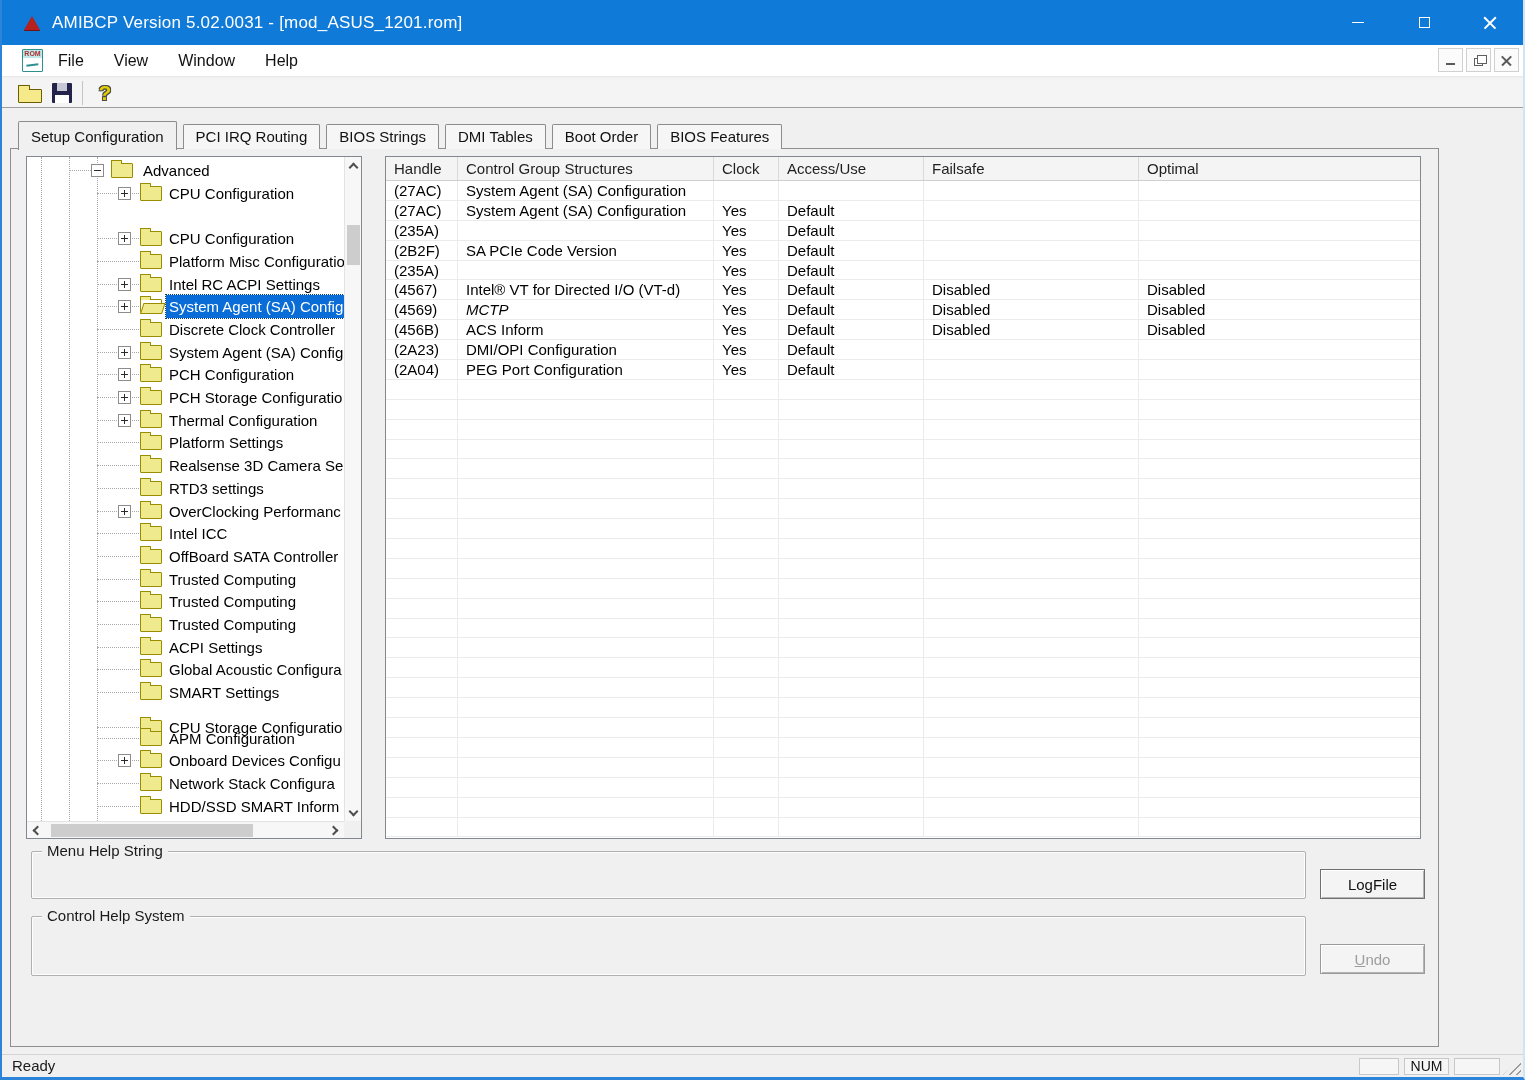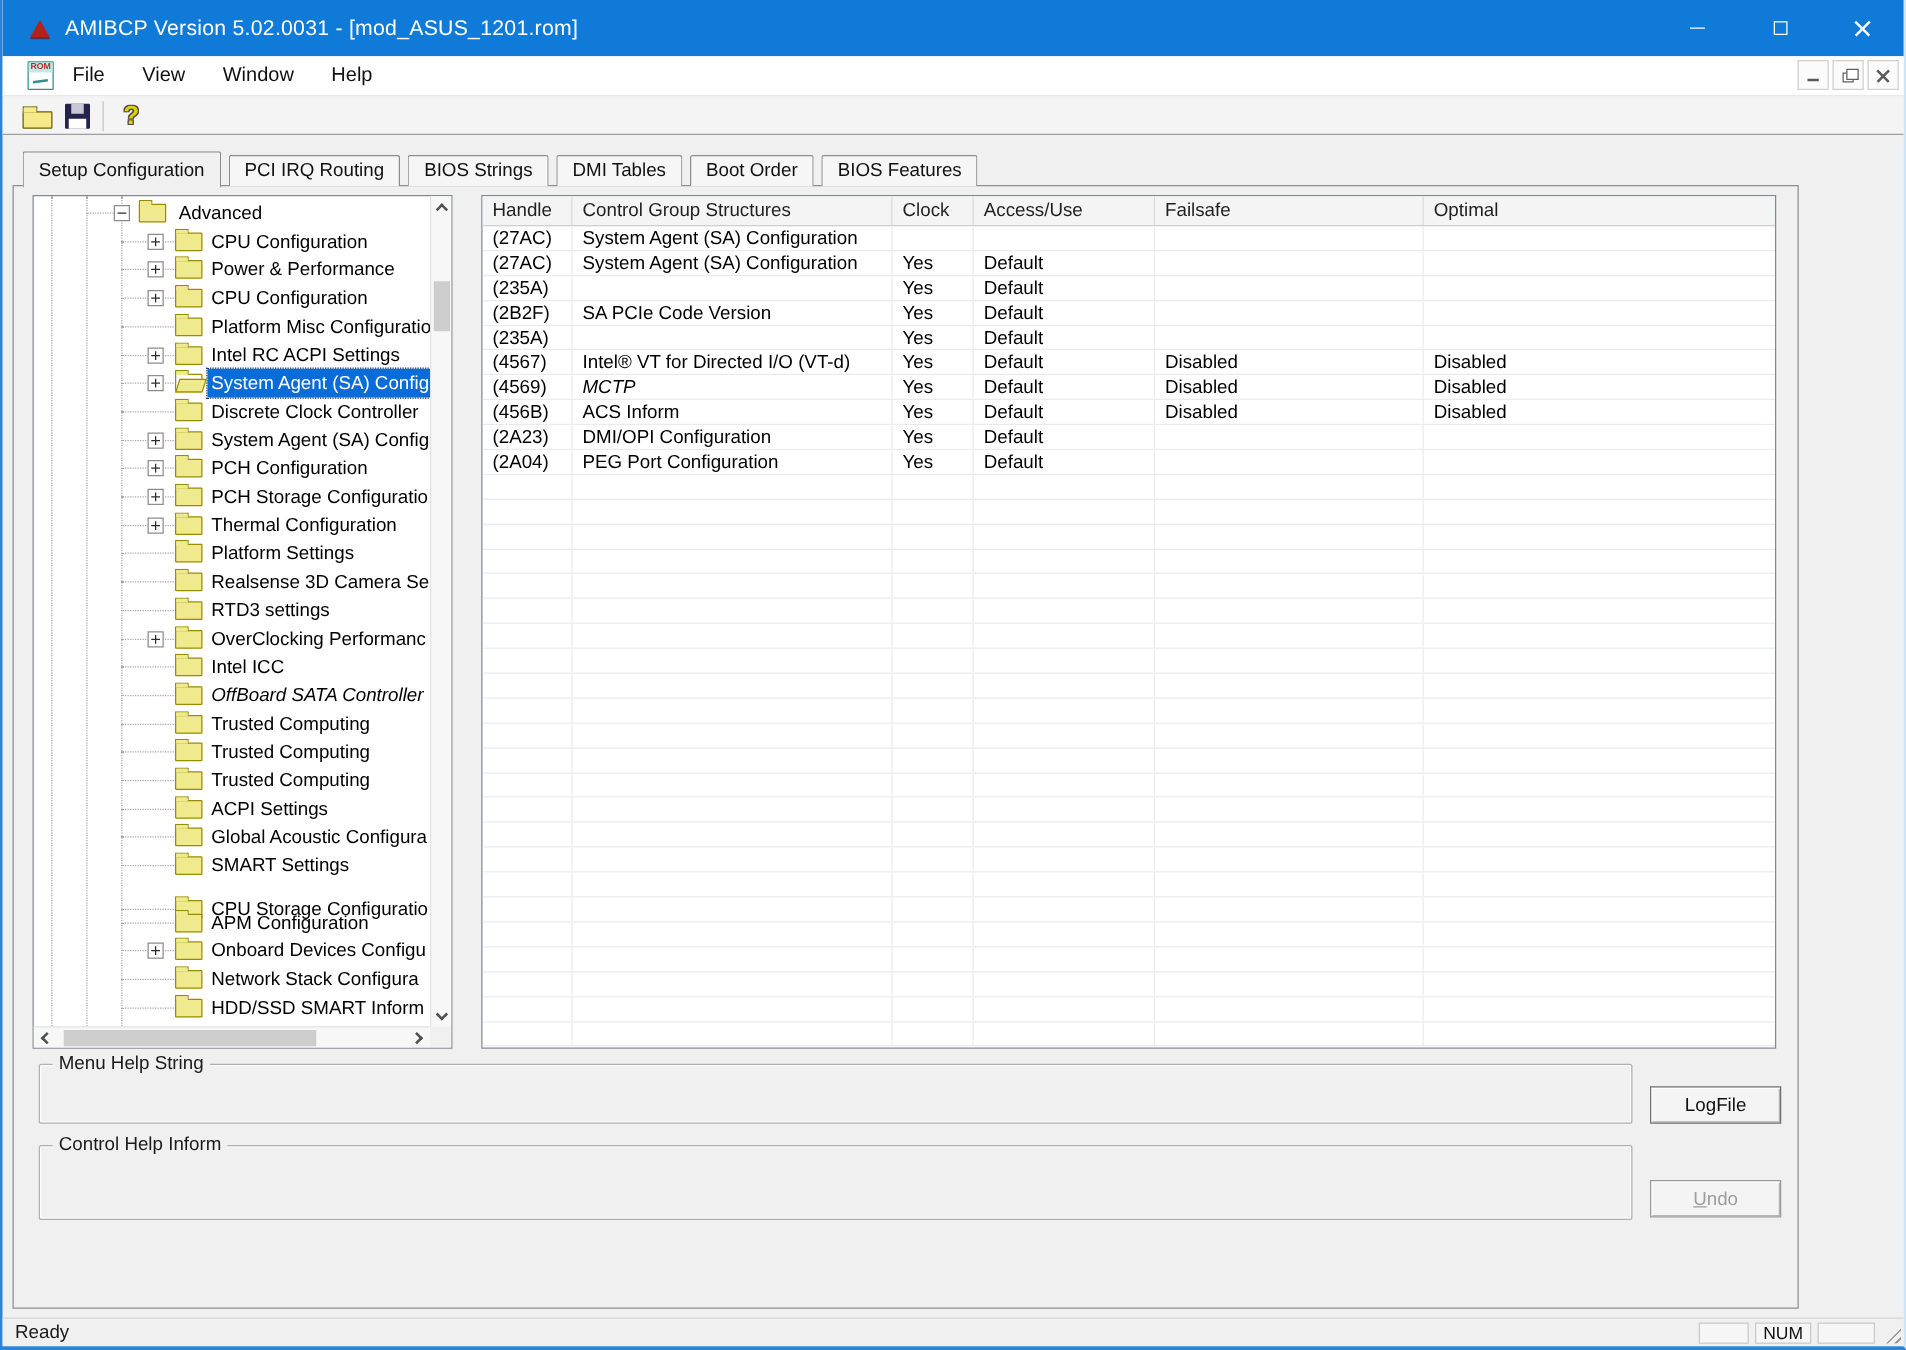--- a/index.html
+++ b/index.html
@@ -185,26 +185,20 @@
             <span class="ebox" style="left: 64px;"></span>
             <span class="folder" style="left: 84px;"></span>
             <span class="tlabel" style="left: 116px;">Advanced</span>
           </div>
           <div class="trow" style="top: 24.7px;">
             <div class="stub" style="left: 70px; width: 44px;"></div>
             <span class="ebox plus" style="left: 91px;"></span>
             <span class="folder" style="left: 113px;"></span>
             <span class="tlabel" style="left: 142px;">CPU Configuration</span>
           </div>
-          <div class="trow" style="top: 47.4px;">
-            <div class="stub" style="left: 70px; width: 44px;"></div>
-            <span class="ebox plus" style="left: 91px;"></span>
-            <span class="folder" style="left: 113px;"></span>
-            <span class="tlabel" style="left: 142px;">Power &amp; Performance</span>
-          </div>
           <div class="trow" style="top: 70.1px;">
             <div class="stub" style="left: 70px; width: 44px;"></div>
             <span class="ebox plus" style="left: 91px;"></span>
             <span class="folder" style="left: 113px;"></span>
             <span class="tlabel" style="left: 142px;">CPU Configuration</span>
           </div>
           <div class="trow" style="top: 92.8px; padding-left: 48px;">
             <div class="stub" style="left: 70px; width: 44px;"></div>
             <span class="folder" style="left: 113px;"></span>
             <span class="tlabel" style="left: 142px;">Platform Misc Configuratio</span>
@@ -269,21 +263,21 @@
             <div class="stub" style="left: 70px; width: 44px;"></div>
             <span class="ebox plus" style="left: 91px;"></span>
             <span class="folder" style="left: 113px;"></span>
             <span class="tlabel" style="left: 142px;">OverClocking Performanc</span>
           </div>
           <div class="trow" style="top: 365.2px;">
             <div class="stub" style="left: 70px; width: 44px;"></div>
             <span class="folder" style="left: 113px;"></span>
             <span class="tlabel" style="left: 142px;">Intel ICC</span>
           </div>
-          <div class="trow" style="top: 387.9px; font-style: italic;">
+          <div class="trow" style="top: 387.9px;">
             <div class="stub" style="left: 70px; width: 44px;"></div>
             <span class="folder" style="left: 113px;"></span>
             <span class="tlabel" style="left: 142px;">OffBoard SATA Controller</span>
           </div>
           <div class="trow" style="top: 410.6px;">
             <div class="stub" style="left: 70px; width: 44px;"></div>
             <span class="folder" style="left: 113px;"></span>
             <span class="tlabel" style="left: 142px;">Trusted Computing</span>
           </div>
           <div class="trow" style="top: 433.3px;">
@@ -634,21 +628,21 @@
             <div class="gcell" style="width: 282px;"></div>
           </div>
         </div>
     </div>
 
     <div class="groupbox" style="left:20px;top:702px;width:1275px;height:48px;">
       <div class="gb-label">Menu Help String</div>
       <div></div>
     </div>
     <div class="groupbox" style="left:20px;top:767px;width:1275px;height:60px;">
-      <div class="gb-label">Control Help Inform</div>
+      <div class="gb-label">Control Help System</div>
       <div></div>
     </div>
 
     <div class="btn" style="left:1309px;top:720px;">LogFile</div>
     <div class="btn disabled" style="left:1309px;top:795px;">
         <span class="u">U</span>
         <span>ndo</span>
       </div>
   </div>
 

